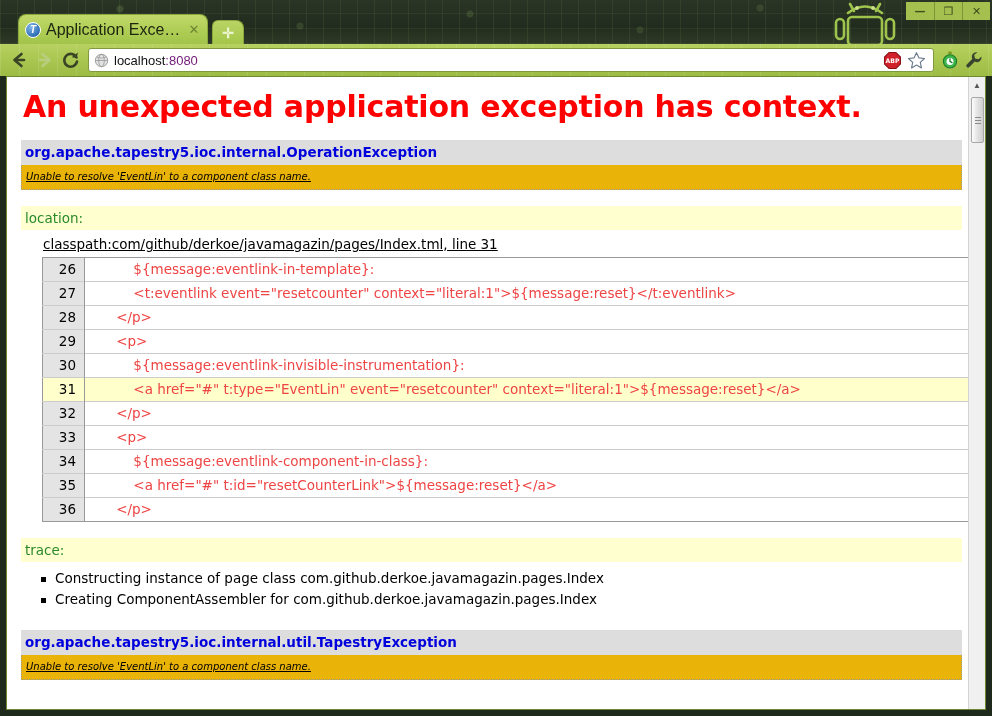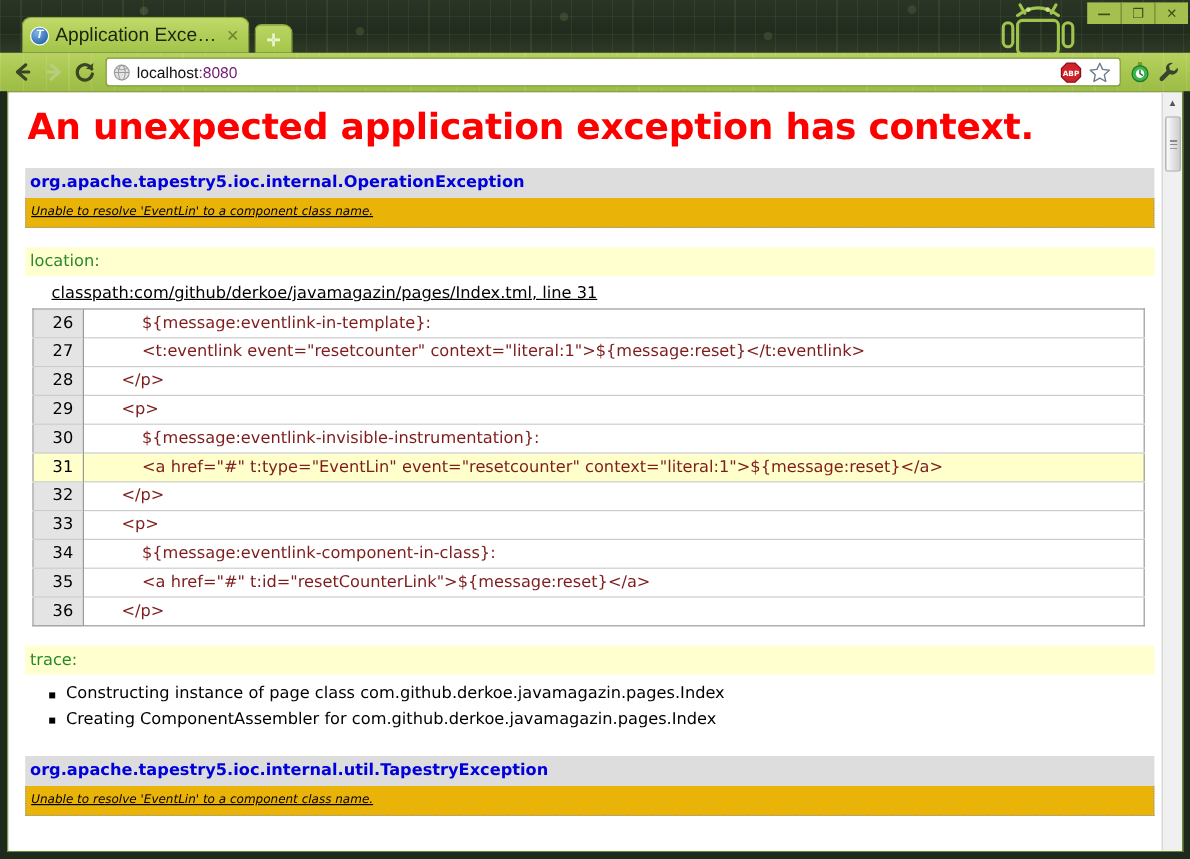--- a/index.html
+++ b/index.html
@@ -197,37 +197,37 @@
   .location-path {
     font-size: 13.5px; color: #000;
     padding: 6px 0 5px 22px;
     text-decoration: underline;
   }
 
   
   #code-listing {
     border-collapse: collapse;
     width: 927px;
-    margin: 0 0 0 6px;
+    margin: 0 0 0 21px;
     border: 1px solid #999;
     font-size: 13.5px;
   }
   #code-listing td {
     border-top: 1px solid #cccccc;
     padding: 3px 4px 4px 4px;
     white-space: pre;
   }
   #code-listing tr:first-child td { border-top: none; }
   .ln {
     width: 42px; text-align: right;
     background: #e4e4e4; color: #000;
     border-right: 1px solid #999;
     padding-right: 8px !important;
   }
-  .code-text { color: #7f1d1d; padding-left: 14px !important; }
+  .code-text { color: #ef4444; padding-left: 14px !important; }
   tr.error-line td { background: #ffffcc; }
   tr.error-line .ln { background: #ffffcc; }
 
   
   #trace-list {
     margin: 0; padding: 6px 0 4px 34px;
     list-style: none;
     font-size: 13.5px;
   }
   #trace-list li {

